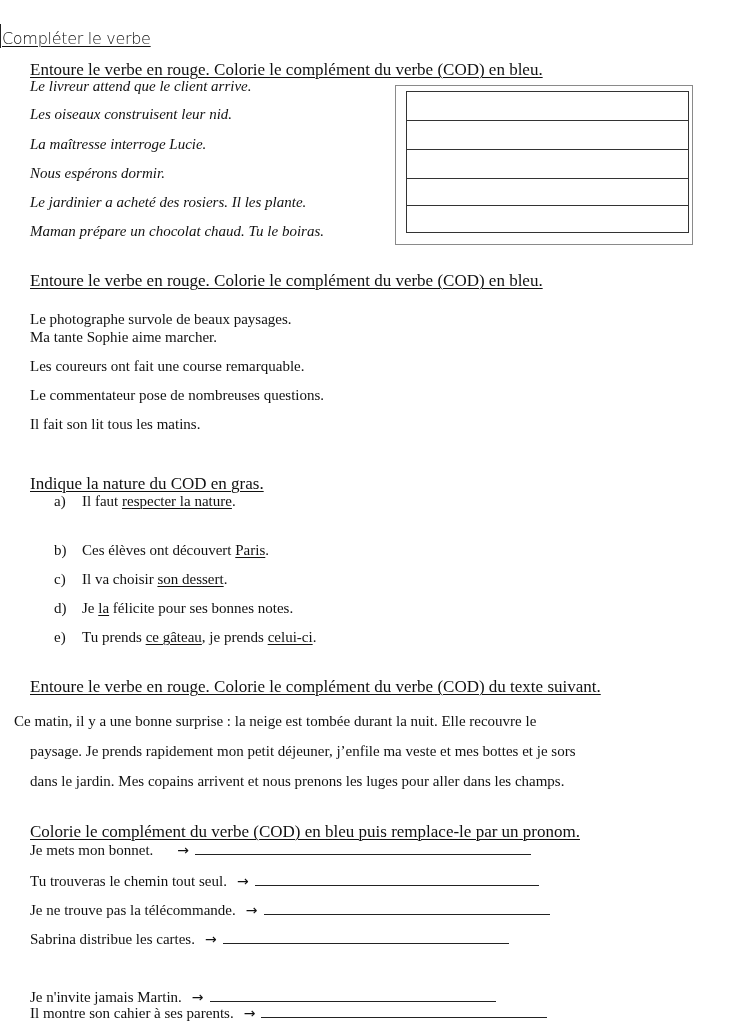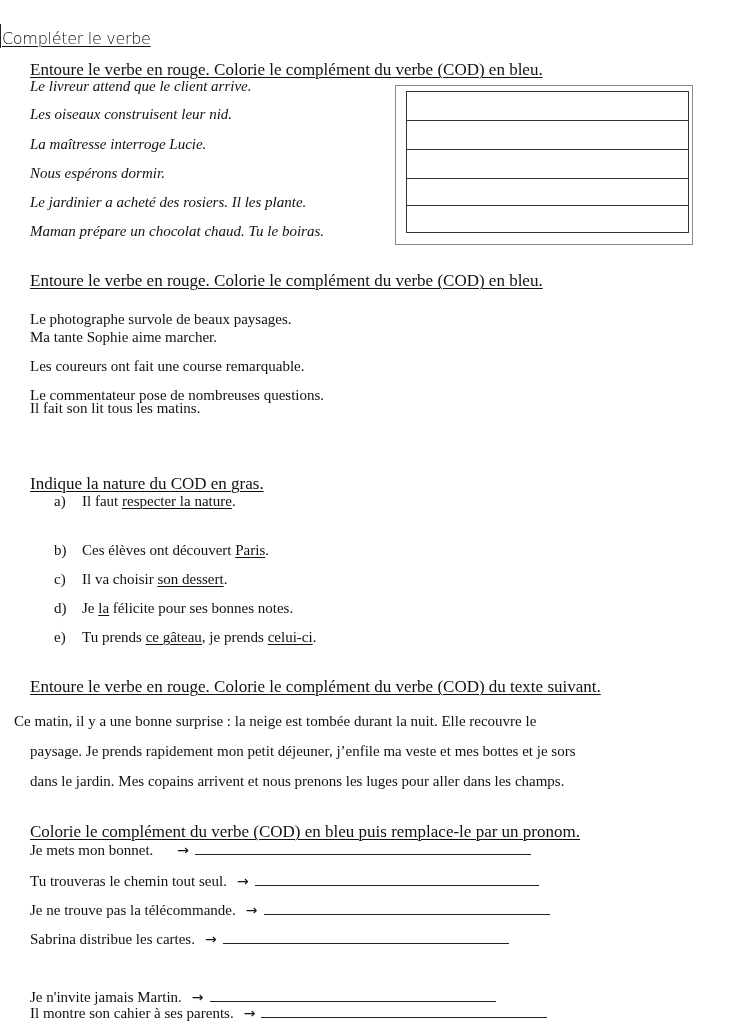--- a/index.html
+++ b/index.html
@@ -52,21 +52,21 @@
     <div class="row-line" style="top:86px;"></div>
     <div class="row-line" style="top:113px;"></div>
   </div>
 </div>
 
 <div class="abs instr u" style="left:30px; top:271px;">Entoure le verbe en rouge. Colorie le complément du verbe (COD) en bleu.</div>
 <div class="abs line" style="left:30px; top:300px;margin-top:11px;">Le photographe survole de beaux paysages.</div>
 <div class="abs line" style="left:30px; top:329px;">Ma tante Sophie aime marcher.</div>
 <div class="abs line" style="left:30px; top:358px;">Les coureurs ont fait une course remarquable.</div>
 <div class="abs line" style="left:30px; top:387px;">Le commentateur pose de nombreuses questions.</div>
-<div class="abs line" style="left:30px; top:400px;">Il fait son lit tous les matins.</div>
+<div class="abs line" style="left:30px; top:416px;">Il fait son lit tous les matins.</div>
 
 <div class="abs instr u" style="left:30px; top:474px;">Indique la nature du COD en gras.</div>
 
 <div class="abs line list-item" style="left:54px; top:493px;">
   <span class="letter">a)</span><span>Il faut </span><span class="u">respecter la nature</span><span>.</span>
 </div>
 <div class="abs line list-item" style="left:54px; top:542px;">
   <span class="letter">b)</span><span>Ces élèves ont découvert </span><span class="u">Paris</span><span>.</span>
 </div>
 <div class="abs line list-item" style="left:54px; top:571px;">

